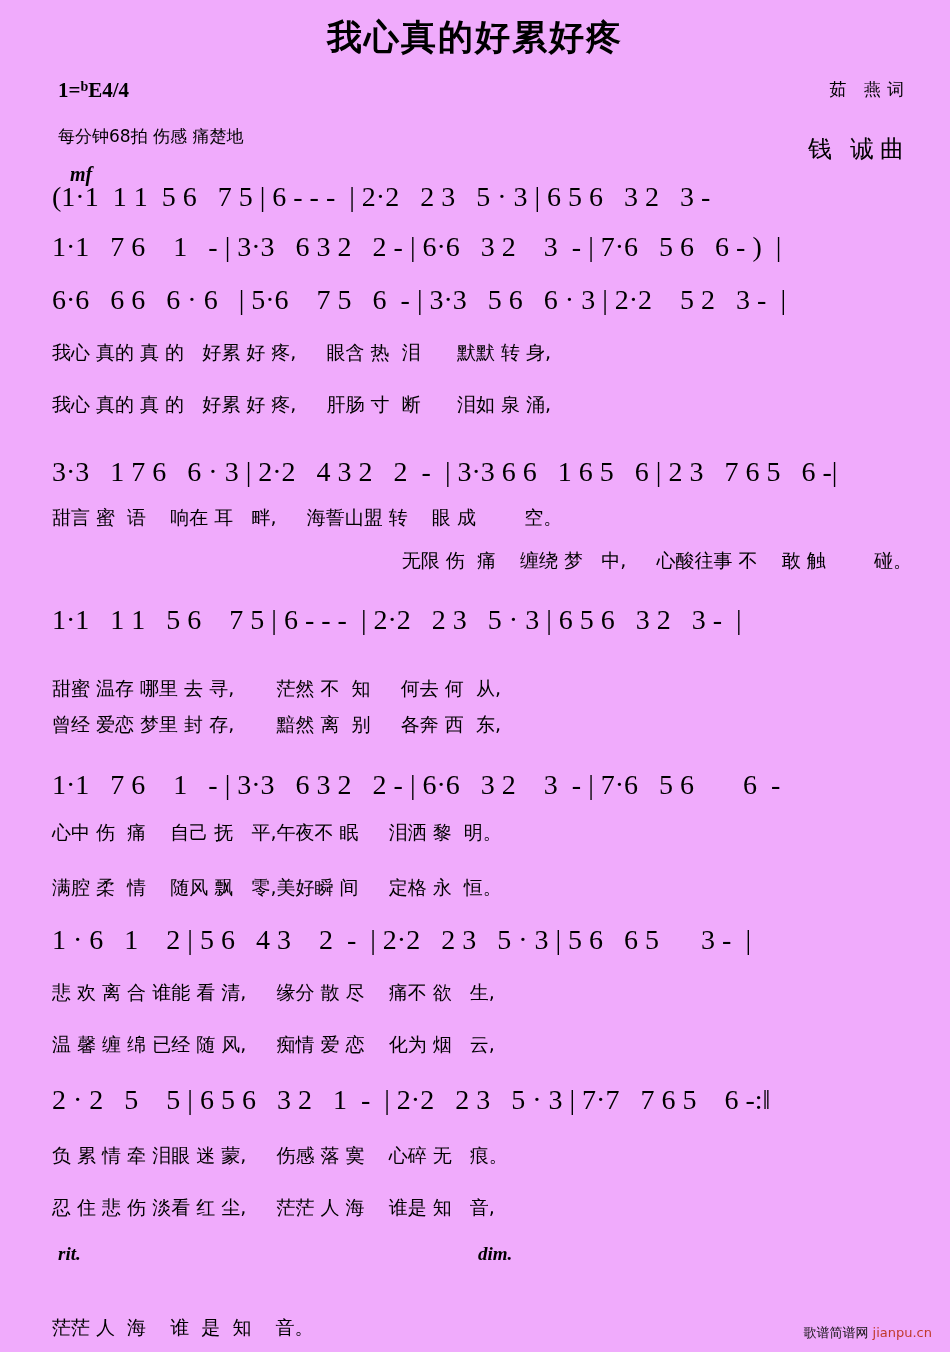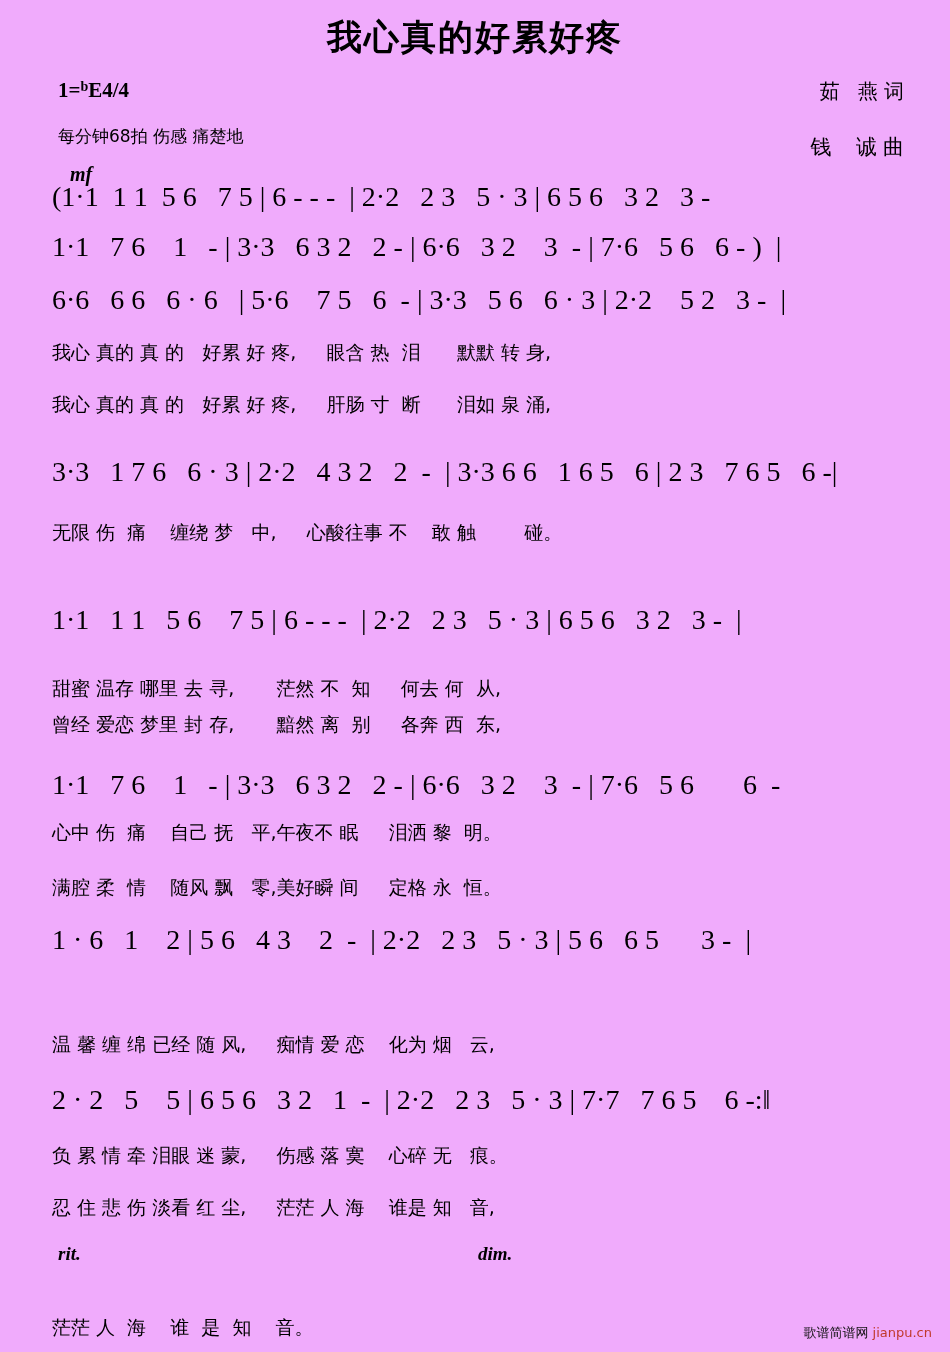--- a/index.html
+++ b/index.html
@@ -35,30 +35,30 @@
     font-weight: bold;
   }
   .key-sig sup {
     font-size: 14px;
     vertical-align: 6px;
   }
   .lyricist {
     position: absolute;
     right: 40px;
     top: 78px;
-    font-size: 20px;
+    font-size: 17px;
     font-family: "DejaVu Sans", sans-serif;
     letter-spacing: 6px;
   }
   .composer {
     position: absolute;
     right: 40px;
     top: 133px;
-    font-size: 21px;
-    font-family: Liberation Mono, monospace;
+    font-size: 24px;
+    font-family: Liberation Serif, serif;
     letter-spacing: 6px;
   }
   .tempo {
     position: absolute;
     left: 58px;
     top: 125px;
     font-size: 17px;
     font-family: "DejaVu Sans", sans-serif;
     font-weight: normal;
   }
@@ -155,21 +155,24 @@
   <div class="music-block" style="top:340px;">
     <div class="lyric">我心 真的 真 的   好累 好 疼,     眼含 热  泪      默默 转 身,</div>
   </div>
   <div class="music-block" style="top:392px;">
     <div class="lyric">我心 真的 真 的   好累 好 疼,     肝肠 寸  断      泪如 泉 涌,</div>
   </div>
 
   <div class="music-block" style="top:457px;">
     <div class="notes">3·3   1 7 6   6 · 3 | 2·2   4 3 2   2  -  | 3·3 6 6   1 6 5   6 | 2 3   7 6 5   6 -|</div>
   </div>
-  <div class="music-block" style="top:520px;">
+  <div class="music-block" style="top:505px;">
+    <div class="lyric">甜言 蜜  语    响在 耳   畔,     海誓山盟 转    眼 成        空。</div>
+  </div>
+  <div class="music-block" style="top:548px;text-align:right;">
     <div class="lyric">无限 伤  痛    缠绕 梦   中,     心酸往事 不    敢 触        碰。</div>
   </div>
 
   <div class="music-block" style="top:605px;">
     <div class="notes">1·1   1 1   5 6    7 5 | 6 - - -  | 2·2   2 3   5 · 3 | 6 5 6   3 2   3 -  |</div>
   </div>
   <div class="music-block" style="top:660px;margin-top:16px;">
     <div class="lyric">甜蜜 温存 哪里 去 寻,       茫然 不  知     何去 何  从,</div>
   </div>
   <div class="music-block" style="top:712px;">
@@ -182,20 +185,23 @@
   <div class="music-block" style="top:820px;">
     <div class="lyric">心中 伤  痛    自己 抚   平,午夜不 眠     泪洒 黎  明。</div>
   </div>
   <div class="music-block" style="top:875px;">
     <div class="lyric">满腔 柔  情    随风 飘   零,美好瞬 间     定格 永  恒。</div>
   </div>
 
   <div class="music-block" style="top:925px;">
     <div class="notes">1 · 6   1    2 | 5 6   4 3    2  -  | 2·2   2 3   5 · 3 | 5 6   6 5      3 -  |</div>
   </div>
+  <div class="music-block" style="top:980px;">
+    <div class="lyric">悲 欢 离 合 谁能 看 清,     缘分 散 尽    痛不 欲   生,</div>
+  </div>
   <div class="music-block" style="top:1032px;">
     <div class="lyric">温 馨 缠 绵 已经 随 风,     痴情 爱 恋    化为 烟   云,</div>
   </div>
 
   <div class="music-block" style="top:1085px;">
     <div class="notes">2 · 2   5    5 | 6 5 6   3 2   1  -  | 2·2   2 3   5 · 3 | 7·7   7 6 5    6 -:‖</div>
   </div>
   <div class="music-block" style="top:1143px;">
     <div class="lyric">负 累 情 牵 泪眼 迷 蒙,     伤感 落 寞    心碎 无   痕。</div>
   </div>

